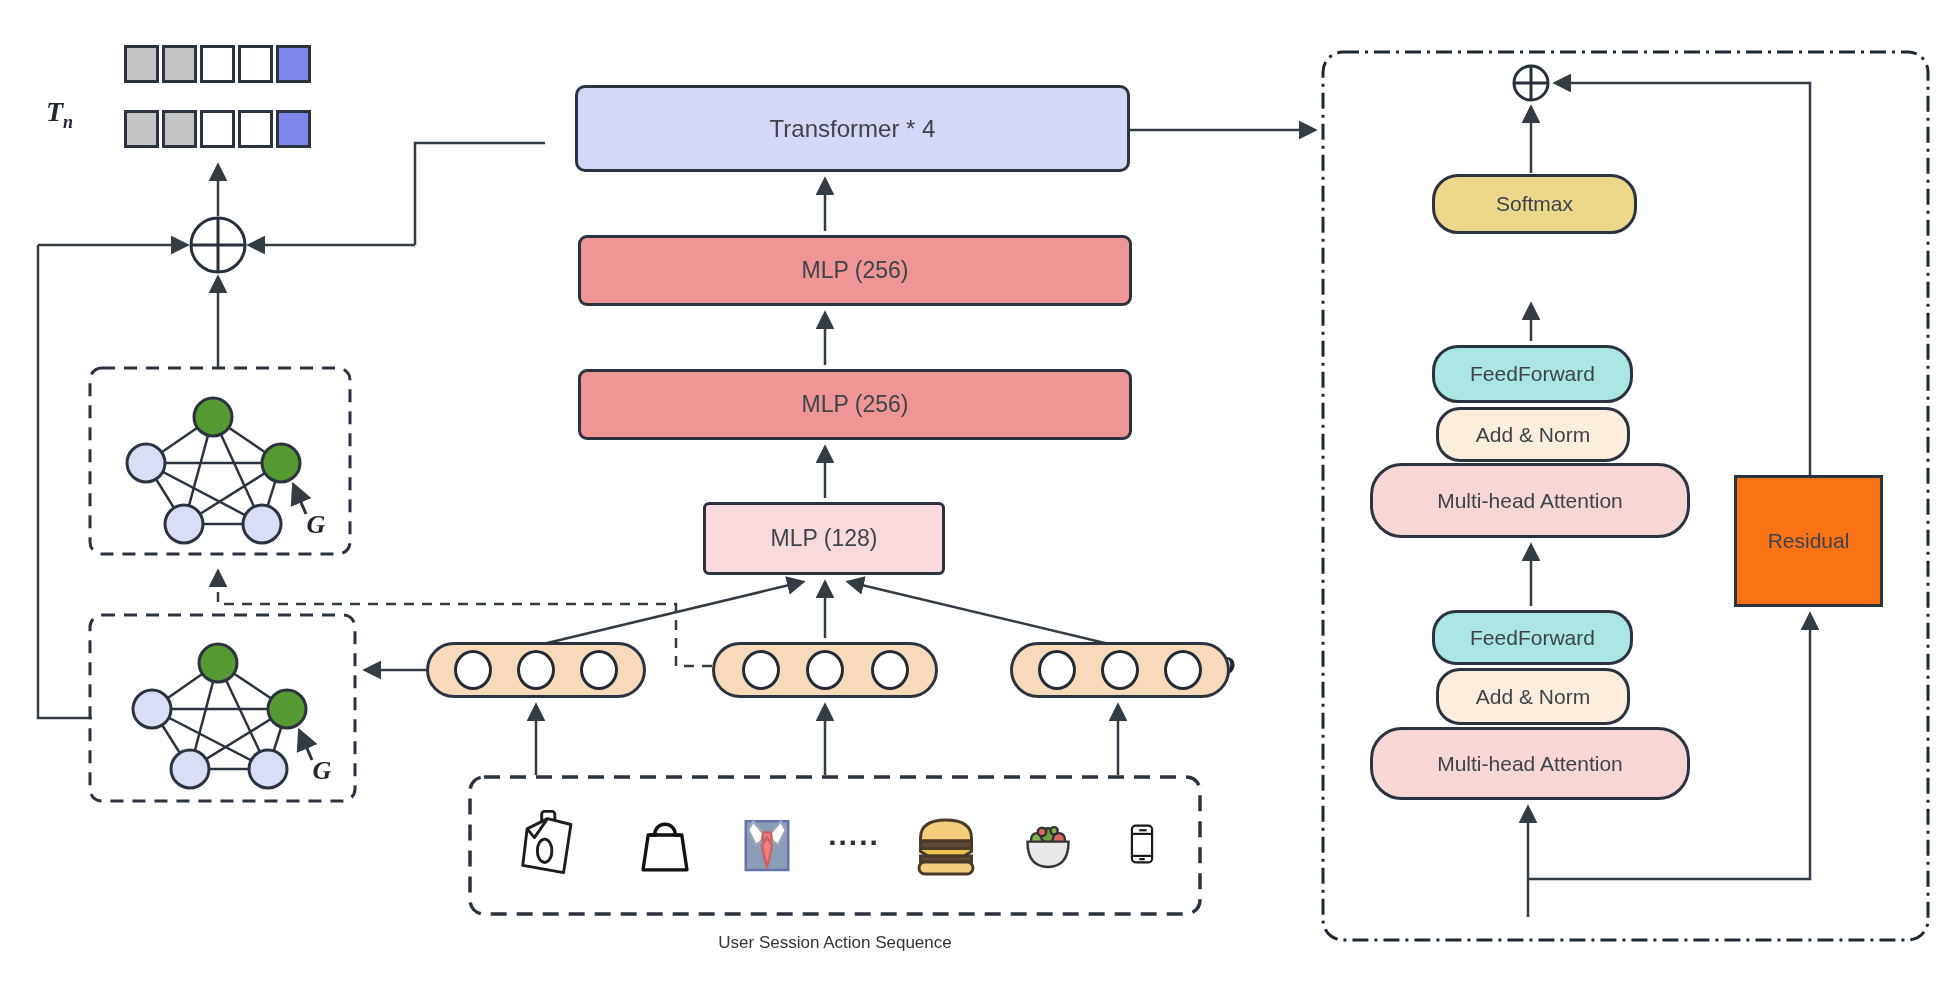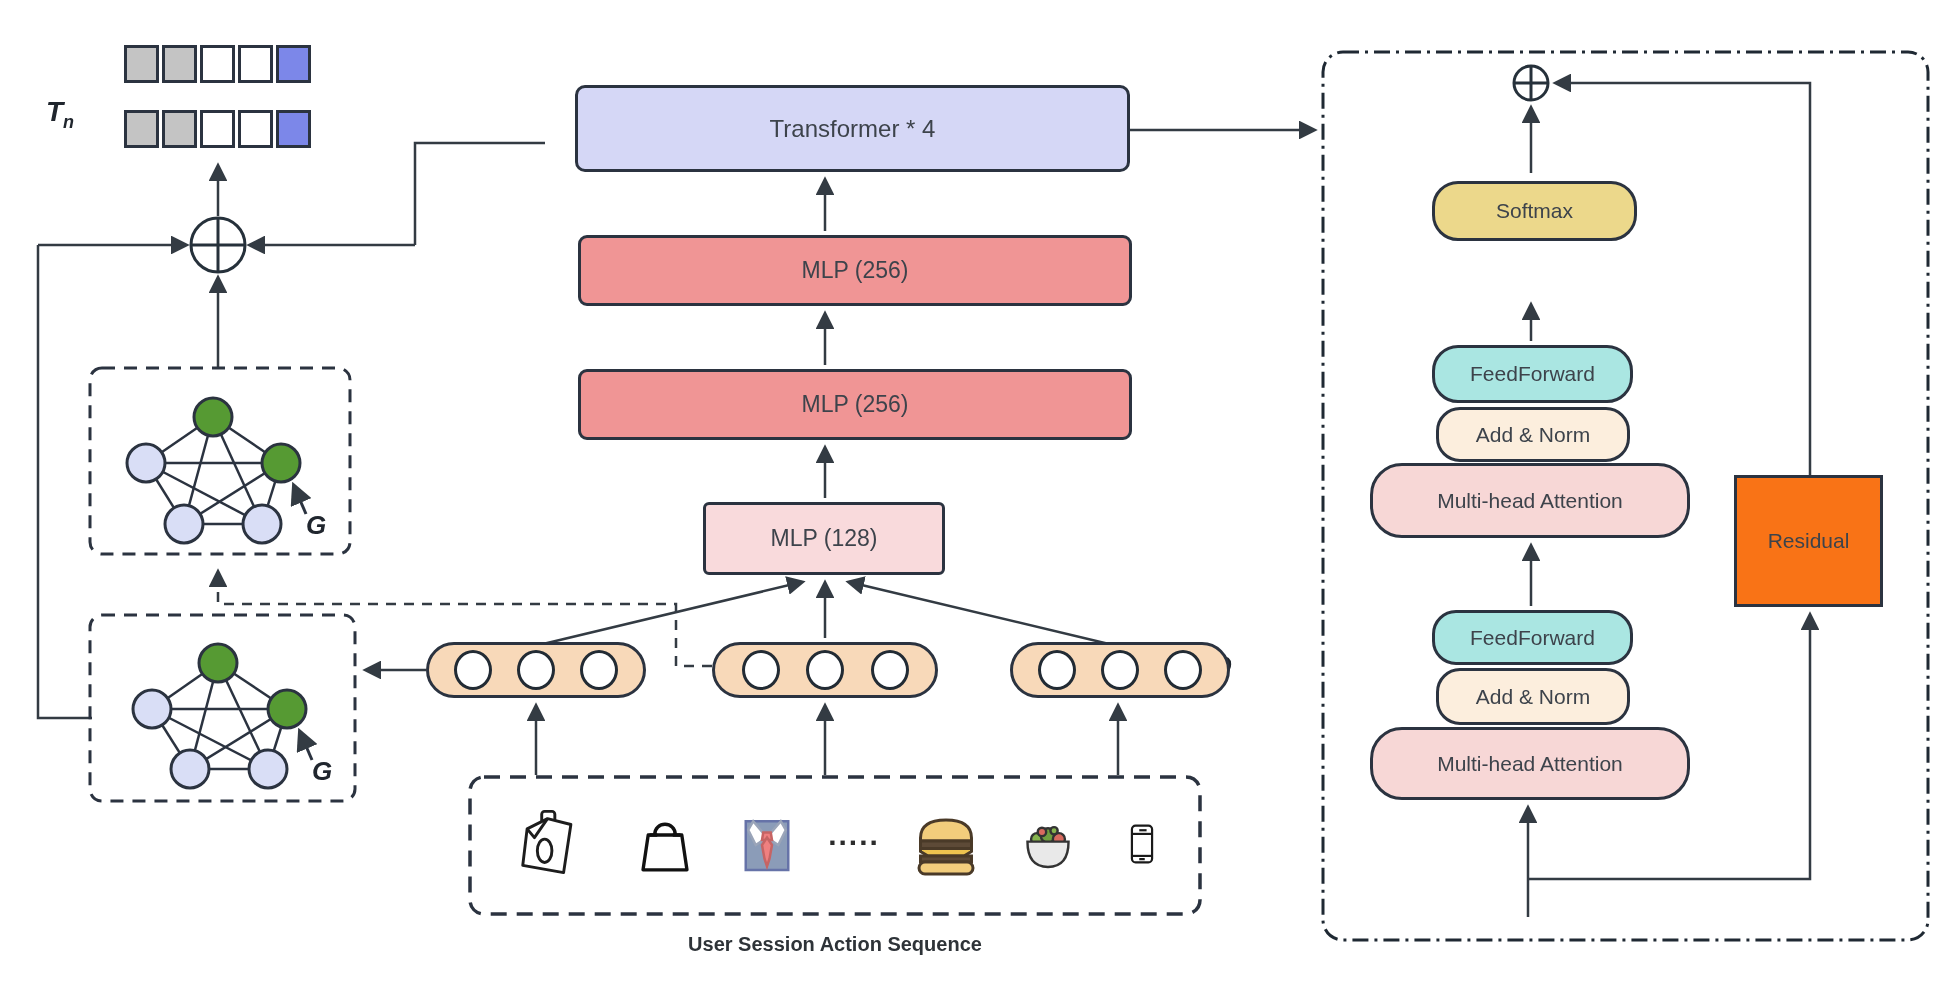--- a/index.html
+++ b/index.html
@@ -21,43 +21,43 @@
   .pill{position:absolute;z-index:2;display:flex;align-items:center;justify-content:space-evenly;
         background:var(--peach);border:3px solid #2b3340;border-radius:30px;height:56px;box-sizing:border-box;}
   .pill1{left:426px;top:642px;width:220px;}
   .pill2{left:712px;top:642px;width:226px;}
   .pill3{left:1010px;top:642px;width:220px;}
   .pcirc{width:38px;height:40px;border-radius:50%;background:#fff;border:3px solid #222b34;box-sizing:border-box;}
   .vec-row{position:absolute;left:124px;z-index:2;display:flex;gap:3px;}
   .row1{top:45px;} .row2{top:110px;}
   .cell{width:35px;height:38px;border:3px solid #2b3340;box-sizing:border-box;background:#fff;}
   .cell.gray{background:var(--cgray);} .cell.blue{background:var(--cblue);}
-  .mathlbl{position:absolute;z-index:2;font-family:Liberation Sans, sans-serif;
+  .mathlbl{position:absolute;z-index:2;font-family:Liberation Serif, serif;
            font-style:italic;font-weight:bold;color:#20262e;}
   .tn{left:46px;top:96px;width:60px;height:40px;font-size:28px;}
   .tn sub{font-size:18px;}
   .g1{left:296px;top:510px;width:40px;height:36px;font-size:26px;text-align:center;}
   .g2{left:302px;top:756px;width:40px;height:36px;font-size:26px;text-align:center;}
   .idl{left:1204px;top:650px;width:70px;height:40px;font-size:28px;}
   .rblock{position:absolute;z-index:2;display:flex;align-items:center;justify-content:center;
           border:3px solid #2b3340;box-sizing:border-box;font-size:21px;color:#3d434b;}
-  .softmax {left:1432px;top:181px;width:205px;height:60px;background:var(--khaki);border-radius:26px;}
+  .softmax {left:1432px;top:174px;width:205px;height:60px;background:var(--khaki);border-radius:26px;}
   .linear  {left:1432px;top:238px;width:205px;height:59px;background:var(--cyan);border-radius:26px;}
   .ff1     {left:1432px;top:345px;width:201px;height:58px;background:var(--cyan);border-radius:26px;}
   .addnorm1{left:1436px;top:407px;width:194px;height:55px;background:var(--cream);border-radius:24px;}
   .mha1    {left:1370px;top:463px;width:320px;height:75px;background:var(--mha);border-radius:32px;}
   .ff2     {left:1432px;top:610px;width:201px;height:55px;background:var(--cyan);border-radius:24px;}
   .addnorm2{left:1436px;top:668px;width:194px;height:57px;background:var(--cream);border-radius:24px;}
   .mha2    {left:1370px;top:727px;width:320px;height:73px;background:var(--mha);border-radius:32px;}
   .residual{left:1734px;top:475px;width:149px;height:132px;background:#f97316;border-radius:0;}
   .icon{position:absolute;z-index:2;}
   .dots{position:absolute;z-index:2;left:822px;top:818px;width:64px;text-align:center;
         font-weight:bold;font-size:30px;letter-spacing:2px;color:#2c2c2c;}
   .caption{position:absolute;z-index:2;left:520px;top:933px;width:630px;text-align:center;
-           font-size:20px;font-weight:bold;color:#2e3338;}
+           font-size:17px;font-weight:normal;color:#2e3338;}
 </style>
 </head>
 <body>
 
 <div id="stage">
 
 <svg class="wires" width="1946" height="993" viewBox="0 0 1946 993">
   <defs>
     <marker id="arr" viewBox="0 0 10 10" refX="8" refY="5" markerWidth="7.5" markerHeight="7.5" orient="auto-start-reverse">
       <path d="M0,0 L10,5 L0,10 z" fill="#333b43"></path>

